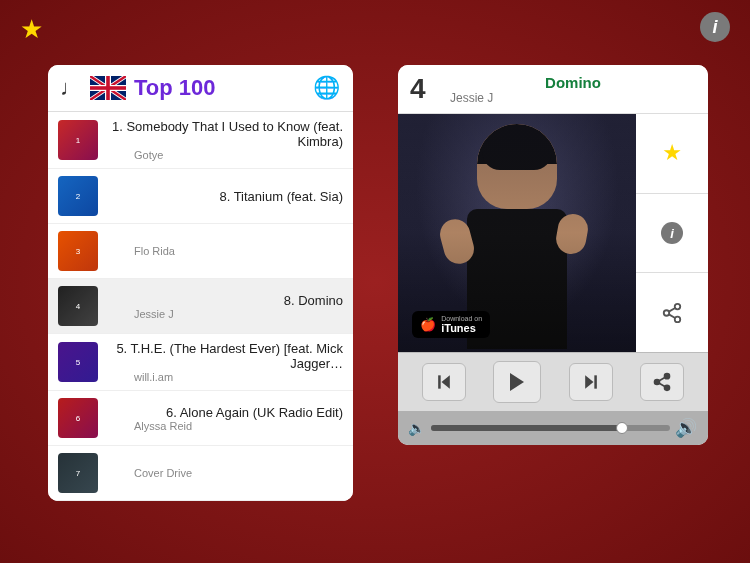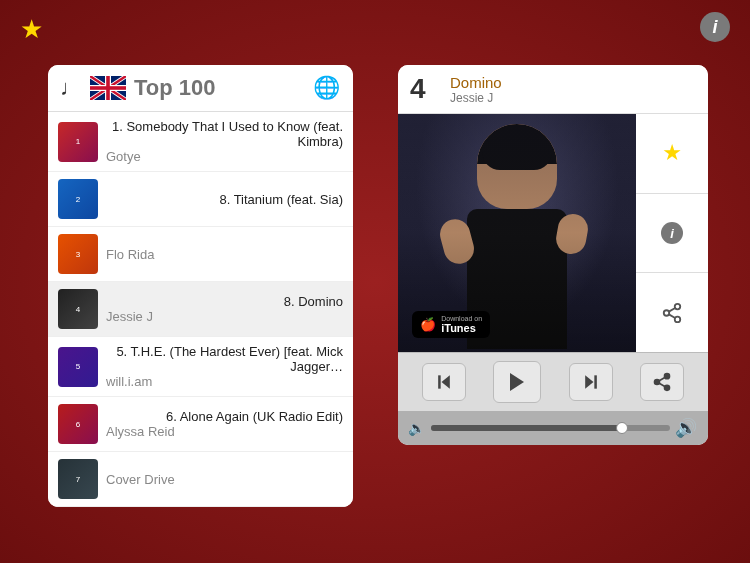--- a/index.html
+++ b/index.html
@@ -62,21 +62,21 @@
     }
 
     .note-icon {
       font-size: 22px;
       color: #333;
     }
 
     .panel-title {
       font-size: 22px;
       font-weight: bold;
-      color: #737373;
+      color: #6d28d9;
       flex: 1;
     }
 
     .globe-icon {
       font-size: 22px;
       color: #555;
     }
 
     
     .song-list {
@@ -109,22 +109,23 @@
     }
 
     .song-info { flex: 1; }
     .song-title {
       font-size: 13px;
       font-weight: 500;
       color: #222;
       text-align: right;
     }
     .song-artist {
-      font-size: 13px;
+      font-size: 11px;
       color: #888;
+      margin-left: 28px;
     }
 
     
     .thumb-1 { background: linear-gradient(135deg, #c62828, #880e4f); }
     .thumb-2 { background: linear-gradient(135deg, #1565c0, #0d47a1); }
     .thumb-3 { background: linear-gradient(135deg, #e65100, #bf360c); }
     .thumb-4 { background: linear-gradient(135deg, #212121, #424242); }
     .thumb-5 { background: linear-gradient(135deg, #4a148c, #311b92); }
     .thumb-6 { background: linear-gradient(135deg, #b71c1c, #880e4f); }
     .thumb-7 { background: linear-gradient(135deg, #263238, #37474f); }
@@ -152,22 +153,23 @@
     .track-number {
       font-size: 28px;
       font-weight: bold;
       color: #333;
       min-width: 30px;
     }
 
     .track-details { flex: 1; }
     .track-title {
       font-size: 15px;
-      font-weight: normal;
-      color: #a16207;
+      font-weight: bold;
+      color: #15803d;
+      text-align: center;
     }
     .track-artist {
       font-size: 12px;
       color: #777;
     }
 
     
     .content-grid {
       display: grid;
       grid-template-columns: 1fr 72px;

